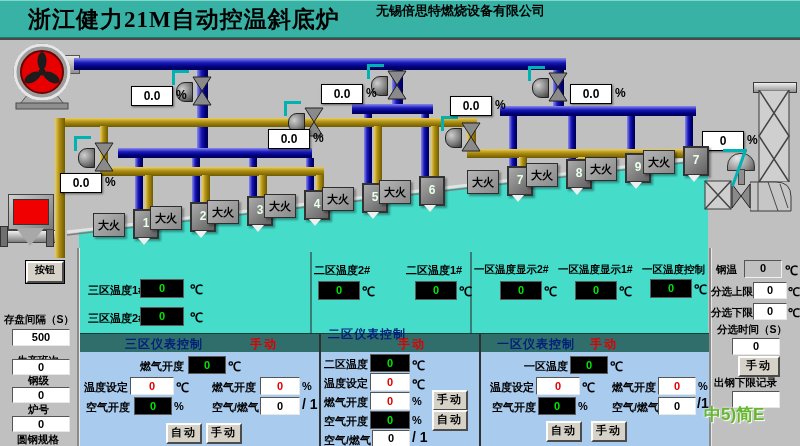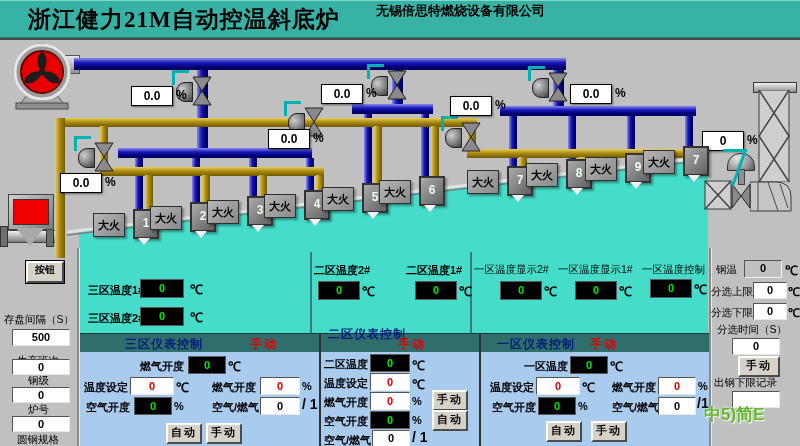--- a/index.html
+++ b/index.html
@@ -6,21 +6,21 @@
   #screen{position:relative;width:800px;height:446px;background:#c0c0c0;overflow:hidden;
           font-family:"Liberation Sans",sans-serif;}
   .abs{position:absolute}
   
   #hdr{position:absolute;left:0;top:0;width:800px;height:38px;background:#38b2a5;
        border-bottom:2px solid #4a4a4a;box-shadow:inset 0 1px 0 #7fd8cc, inset 0 -1px 0 #1d7a6f;}
   #hdr-title{position:absolute;left:28px;top:4px;font:bold 23px "Liberation Serif",serif;color:#000;letter-spacing:1px;white-space:nowrap}
   .hdr-co{position:absolute;font:bold 13px "Liberation Sans",sans-serif;color:#000;white-space:nowrap}
   
   .lbl{position:absolute;font-weight:bold;font-size:11px;color:#000;white-space:nowrap}
-  .lbl-sm{position:absolute;font-weight:normal;font-size:10.5px;color:#000;white-space:nowrap}
+  .lbl-sm{position:absolute;font-weight:bold;font-size:10.5px;color:#000;white-space:nowrap}
   .disp{position:absolute;background:#000;color:#00e600;font-weight:bold;font-size:11px;
         text-align:center;border:1px solid #5a5a5a;line-height:15px}
   .inp{position:absolute;background:#fff;color:#000;font-weight:bold;font-size:11px;text-align:center;
        border:1px solid;border-color:#555 #e8e8e8 #e8e8e8 #555;line-height:14px}
   .inp.red{color:#e00000}
   .gbox{position:absolute;background:#c0c0c0;color:#000;font-weight:bold;font-size:11px;text-align:center;
         border:1px solid;border-color:#555 #f0f0f0 #f0f0f0 #555;line-height:15px}
   .unit{position:absolute;font-weight:bold;font-size:13px;color:#000;white-space:nowrap}
   .btn{position:absolute;background:#d6d2c8;color:#000;font-weight:bold;font-size:11px;text-align:center;
        border:2px solid;border-color:#fdfdfd #4c4c4c #4c4c4c #fdfdfd;letter-spacing:2px;cursor:pointer;line-height:14px}

